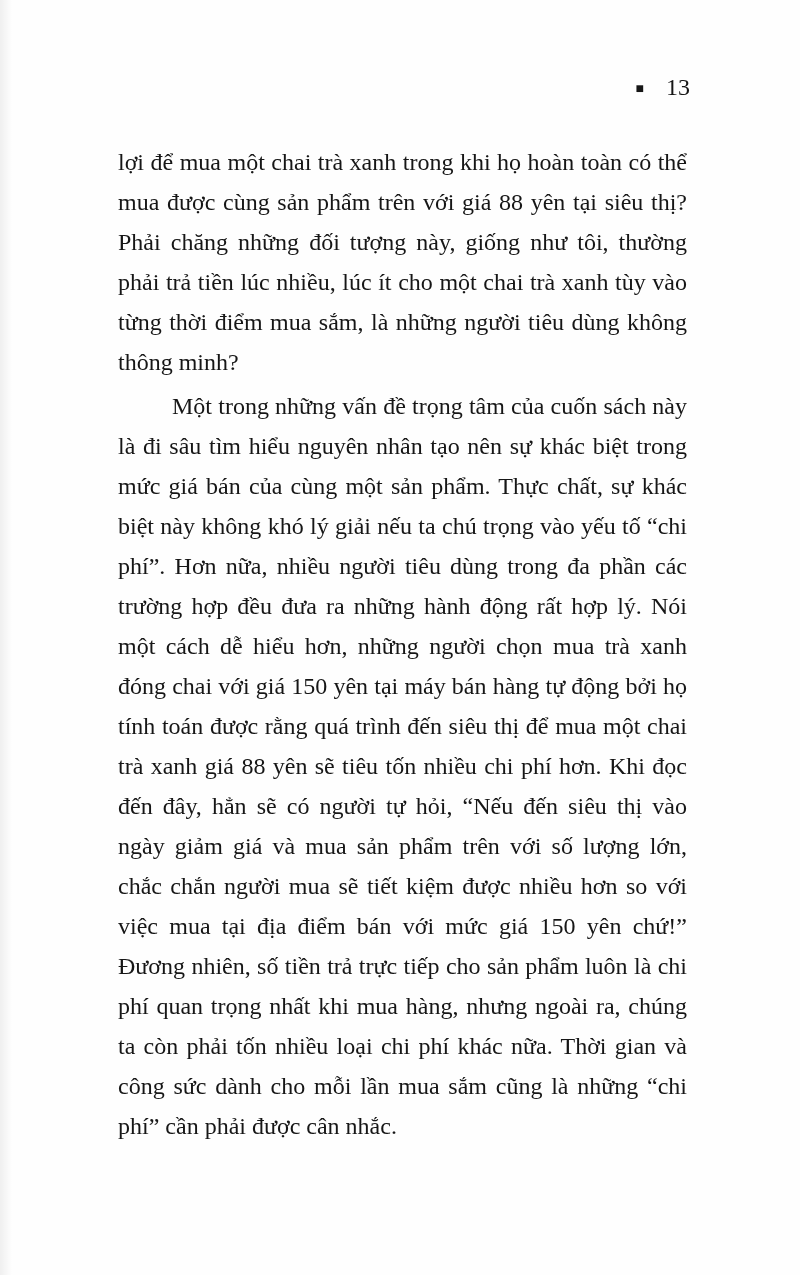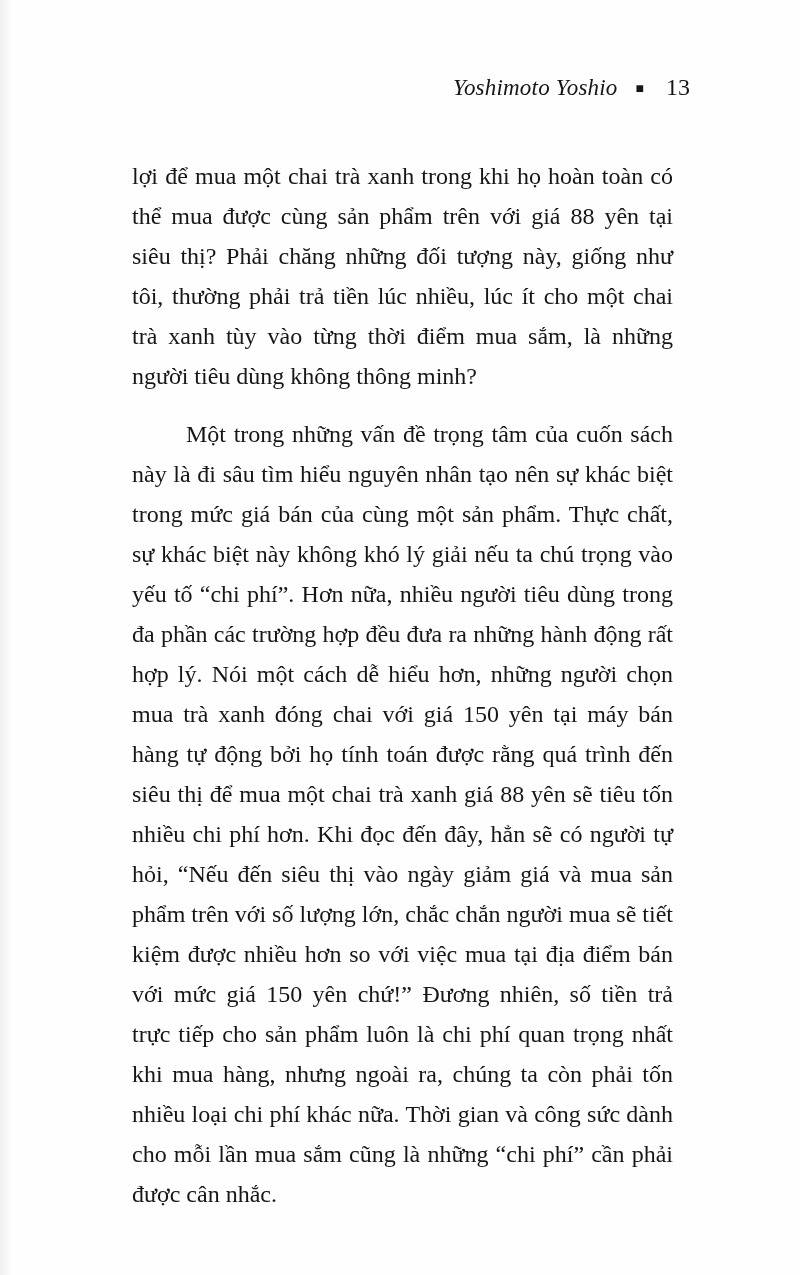--- a/index.html
+++ b/index.html
@@ -56,35 +56,34 @@
     position: absolute;
     left: 114px;
     top: 138px;
     width: 577px;
     font-size: 24px;
     line-height: 40px;
     text-align: justify;
     text-justify: inter-word;
   }
   .body-text p {
-    margin: 18px;
+    margin: 4px;
     padding: 0;
   }
   .body-text p.indented {
     text-indent: 54px;
   }
 </style>
 </head>
 <body>
 
 <div class="page">
   <div class="gutter-shade"></div>
 
   <div class="running-header">
-    <span class="author">Yoshimoto Yoshio</span>
     <span class="bullet">■</span>
     <span class="pagenum">13</span>
   </div>
 
   <div class="body-text">
     <p class="continued">lợi để mua một chai trà xanh trong khi họ hoàn toàn có thể mua được cùng sản phẩm trên với giá 88 yên tại siêu thị? Phải chăng những đối tượng này, giống như tôi, thường phải trả tiền lúc nhiều, lúc ít cho một chai trà xanh tùy vào từng thời điểm mua sắm, là những người tiêu dùng không thông minh?</p>
     <p class="indented">Một trong những vấn đề trọng tâm của cuốn sách này là đi sâu tìm hiểu nguyên nhân tạo nên sự khác biệt trong mức giá bán của cùng một sản phẩm. Thực chất, sự khác biệt này không khó lý giải nếu ta chú trọng vào yếu tố “chi phí”. Hơn nữa, nhiều người tiêu dùng trong đa phần các trường hợp đều đưa ra những hành động rất hợp lý. Nói một cách dễ hiểu hơn, những người chọn mua trà xanh đóng chai với giá 150 yên tại máy bán hàng tự động bởi họ tính toán được rằng quá trình đến siêu thị để mua một chai trà xanh giá 88 yên sẽ tiêu tốn nhiều chi phí hơn. Khi đọc đến đây, hẳn sẽ có người tự hỏi, “Nếu đến siêu thị vào ngày giảm giá và mua sản phẩm trên với số lượng lớn, chắc chắn người mua sẽ tiết kiệm được nhiều hơn so với việc mua tại địa điểm bán với mức giá 150 yên chứ!” Đương nhiên, số tiền trả trực tiếp cho sản phẩm luôn là chi phí quan trọng nhất khi mua hàng, nhưng ngoài ra, chúng ta còn phải tốn nhiều loại chi phí khác nữa. Thời gian và công sức dành cho mỗi lần mua sắm cũng là những “chi phí” cần phải được cân nhắc.</p>
   </div>
 </div>
 

